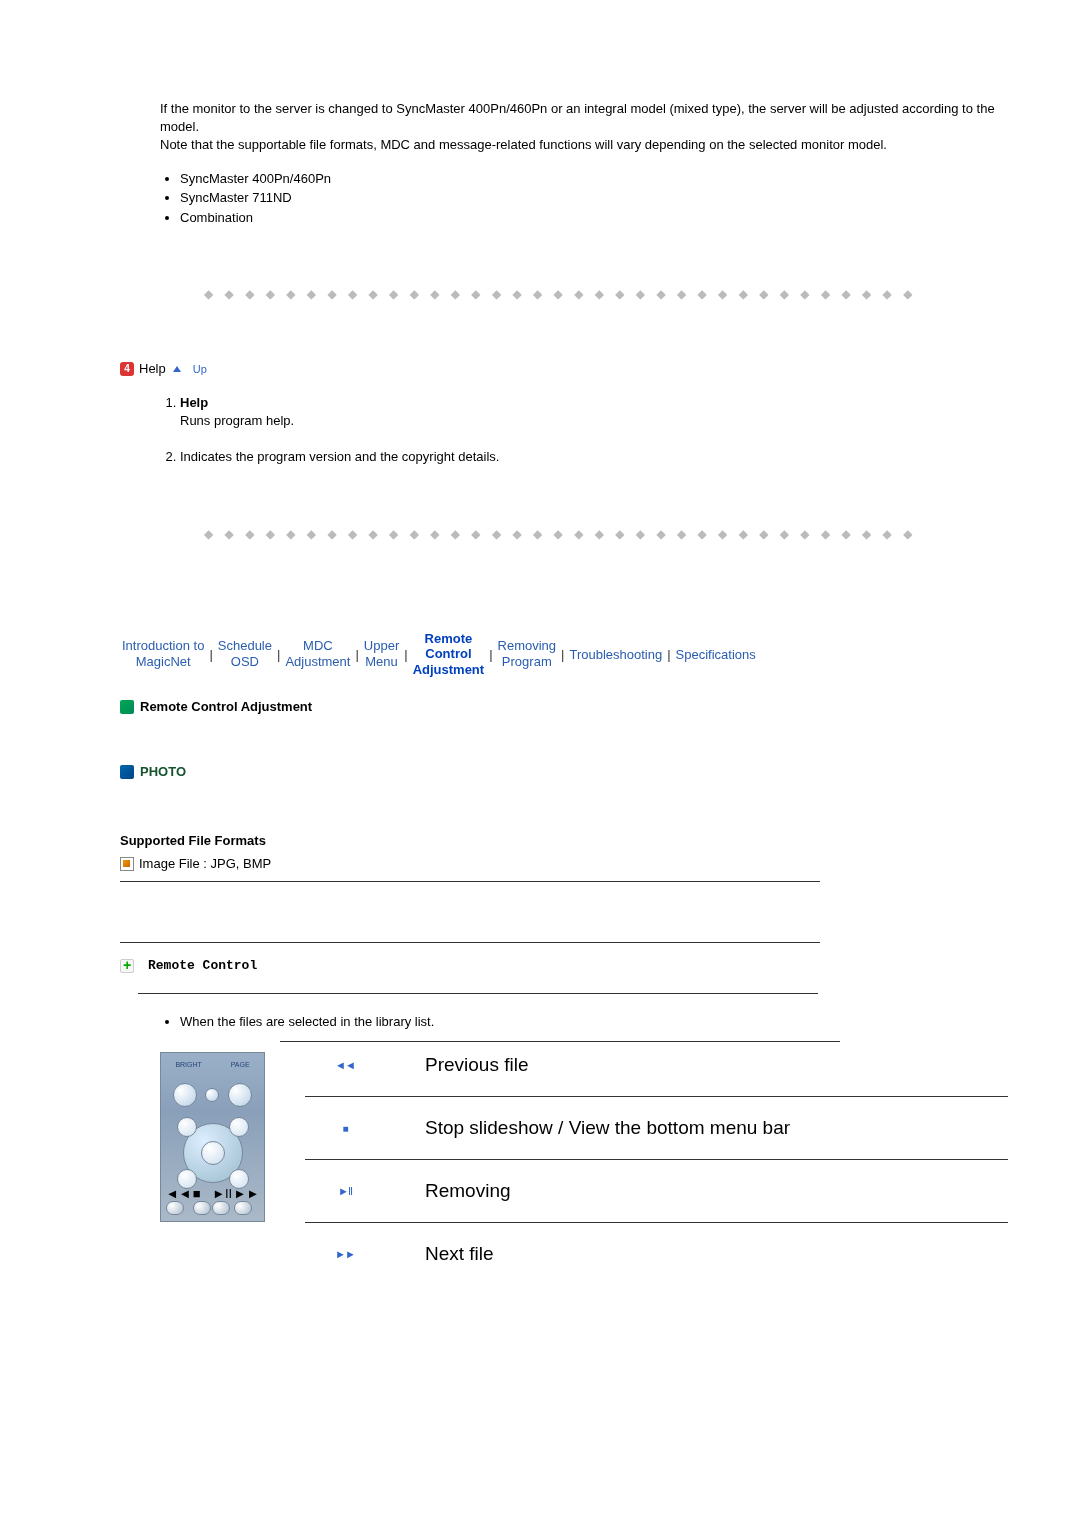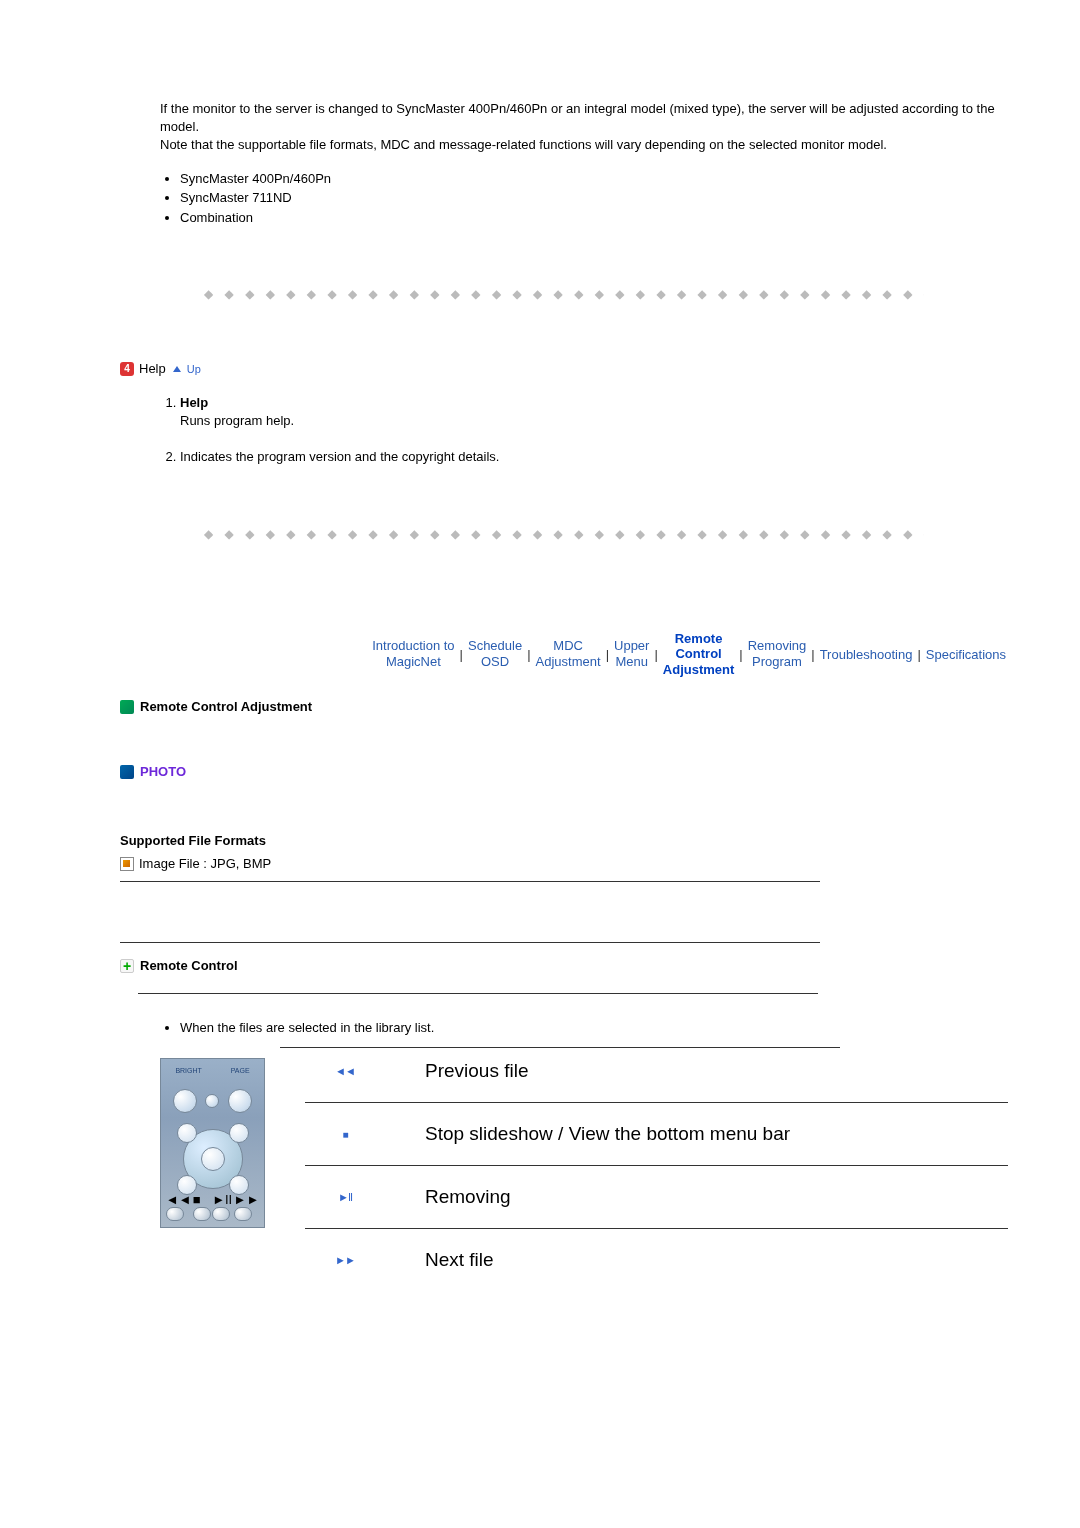--- a/index.html
+++ b/index.html
@@ -50,21 +50,21 @@
       background: #d33; color: #fff; font-size: 10px;
       display: inline-flex; align-items: center; justify-content: center;
       font-weight: bold;
     }
     .help-header .up-link {
       color: #3366cc;
       font-size: 11px;
       margin-left: 2px;
       display: inline-flex;
       align-items: center;
-      gap: 6px;
+      gap: 12px;
       justify-content: space-between;
     }
     .up-tri {
       width: 0; height: 0;
       border-left: 4px solid transparent;
       border-right: 4px solid transparent;
       border-bottom: 6px solid #3366cc;
       display: inline-block;
     }
     .num-list {
@@ -79,21 +79,20 @@
     .num-list .item-title {
       font-weight: bold;
       display: block;
     }
     .nav-row {
       margin-top: 90px;
       display: flex;
       align-items: center;
       font-size: 13px;
       flex-wrap: nowrap;
-      justify-content: flex-end;
     }
     .nav-row a {
       color: #2a5db0;
       text-decoration: none;
       text-align: center;
       padding: 0 2px;
     }
     .nav-row a.current { color: #0040c0; font-weight: bold; }
     .nav-row .sep {
       color: #333; padding: 0 3px;
@@ -128,21 +127,21 @@
       content: ""; position: absolute; left: 2px; top: 2px;
       width: 7px; height: 7px; background: linear-gradient(135deg,#e90,#c60);
     }
     .photo-title {
       margin-top: 50px;
       display: flex;
       align-items: center;
       gap: 6px;
       font-weight: bold;
       font-size: 13px;
-      color: #6d28d9;
+      color: #14532d;
     }
     .supported-row {
       margin-top: 54px;
       font-weight: bold;
     }
     .supported-sub {
       margin-top: 8px;
       display: flex;
       align-items: center;
       gap: 5px;
@@ -157,27 +156,28 @@
       width: 700px; margin-left: 0;
     }
     hr.thin3 {
       border: none; border-top: 1px solid #333; margin-top: 20px; margin-bottom: 0;
       width: 680px;
     }
     .remote-title {
       margin-top: 15px;
       display: flex;
       align-items: center;
-      gap: 6px;
-      font-weight: bold;
+      gap: 14px;
+      font-weight: bold;
+      font-family: Liberation Mono, monospace;
     }
     .library-bullet {
       list-style: disc;
       padding-left: 60px;
-      margin-top: 26px;
+      margin-top: 20px;
       margin-bottom: 12px;
     }
     .remote-layout {
       display: flex;
       align-items: flex-start;
       gap: 40px;
       padding-left: 40px;
       margin-top: 10px;
     }
     .remote-image {

